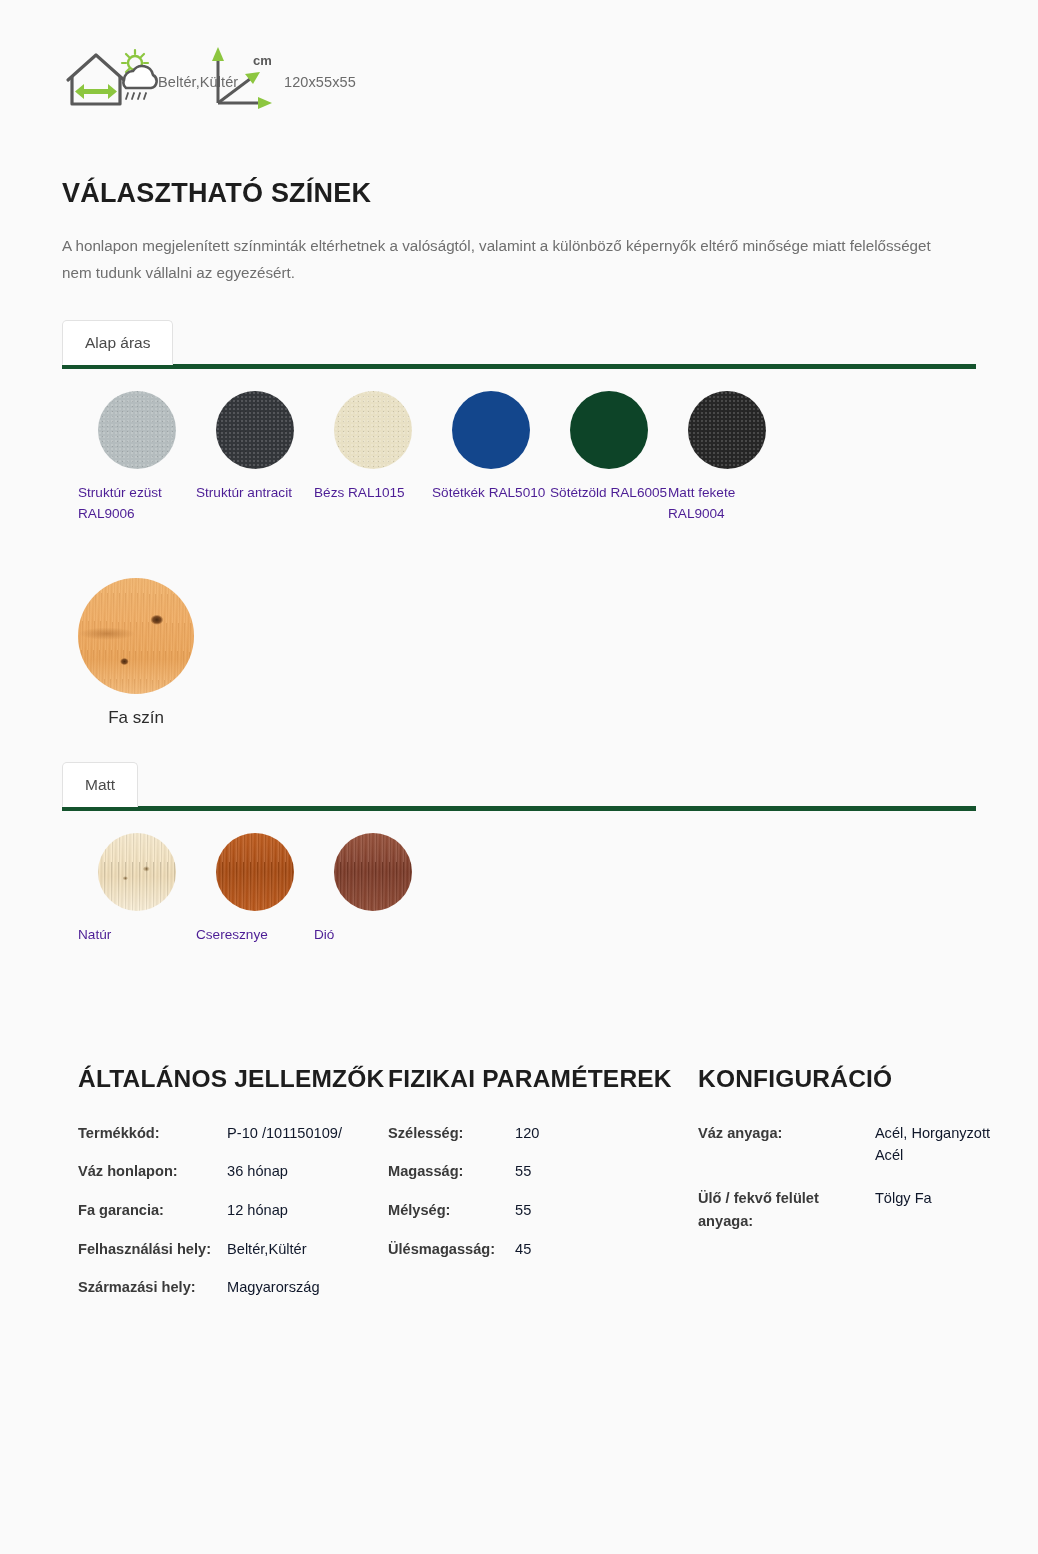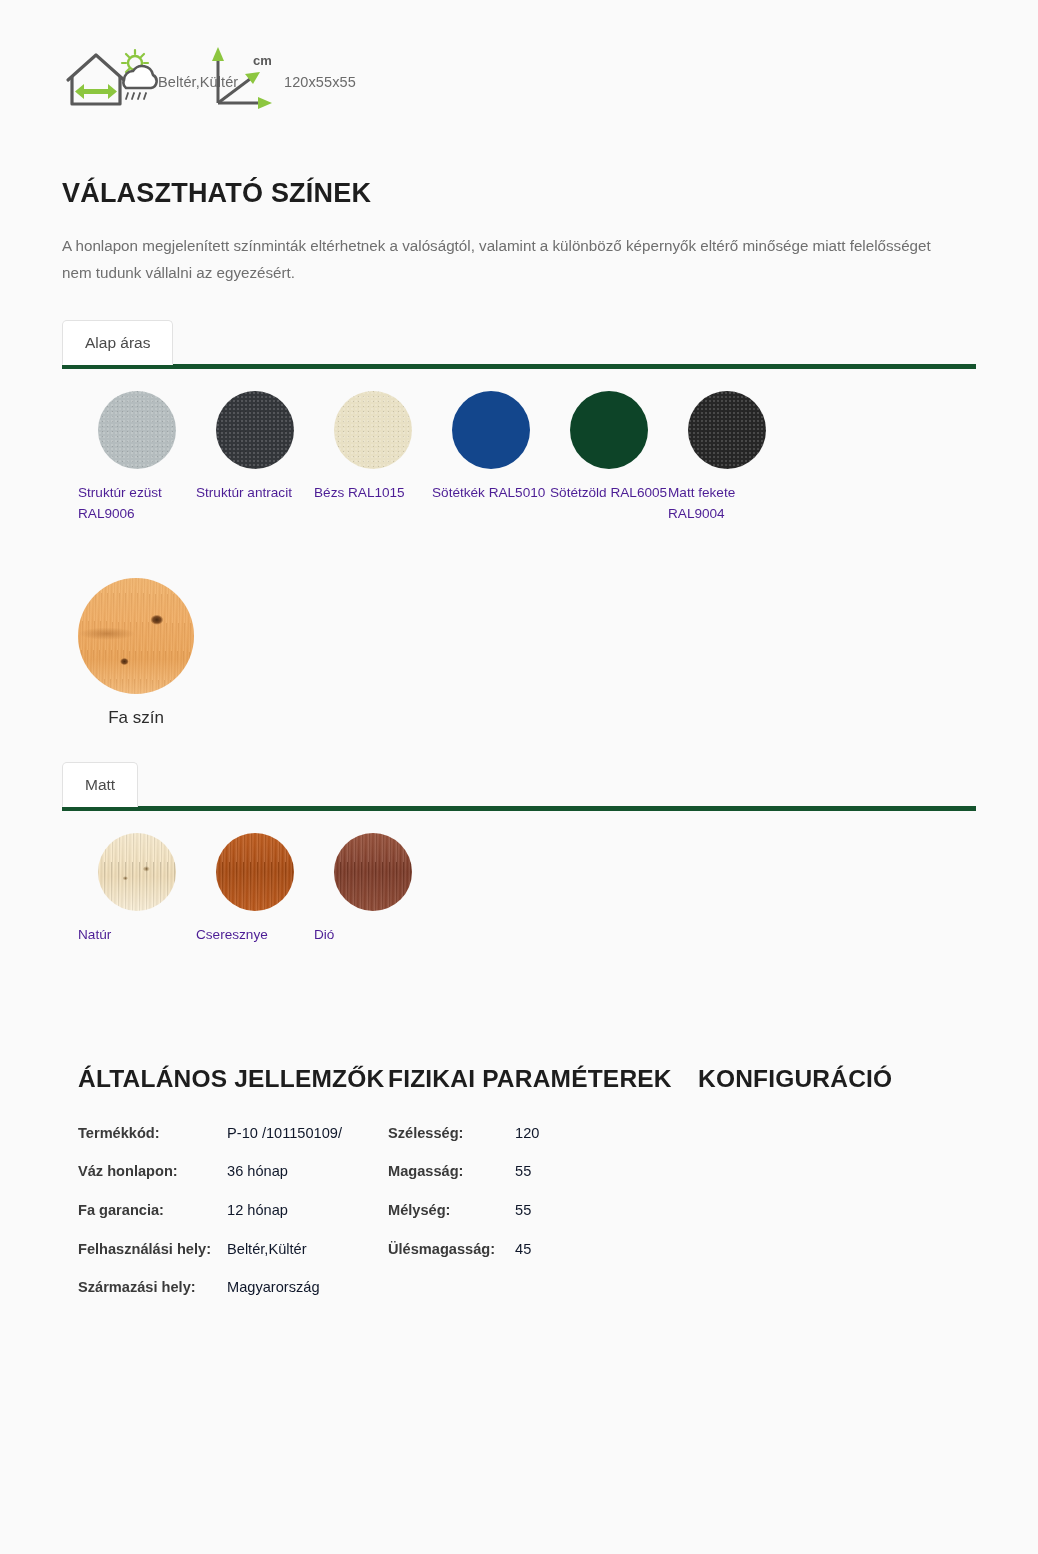--- a/index.html
+++ b/index.html
@@ -293,17 +293,27 @@
         </div>
         <div class="spec-row">
           <div class="spec-key" style="white-space: normal;">Ülésmagasság:</div>
           <div class="spec-val" style="white-space: normal;">45</div>
         </div>
       </div>
     </div>
 
     <div class="spec-col c3">
       <div class="spec-title">KONFIGURÁCIÓ</div>
+      <div class="spec-table">
+        <div class="spec-row">
+          <div class="spec-key" style="white-space: normal;">Váz anyaga:</div>
+          <div class="spec-val" style="white-space: normal;">Acél, Horganyzott Acél</div>
+        </div>
+        <div class="spec-row">
+          <div class="spec-key" style="white-space: normal;">Ülő / fekvő felület anyaga:</div>
+          <div class="spec-val" style="white-space: normal;">Tölgy Fa</div>
+        </div>
+      </div>
     </div>
 
   </div>
 
 </div>
 
 </body></html>

